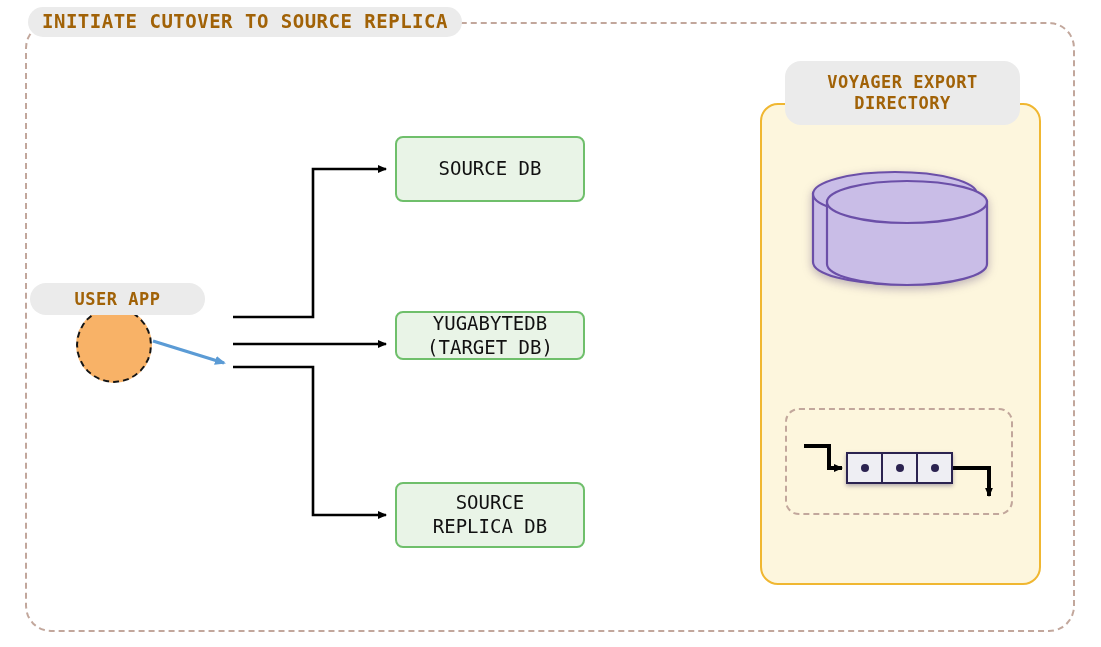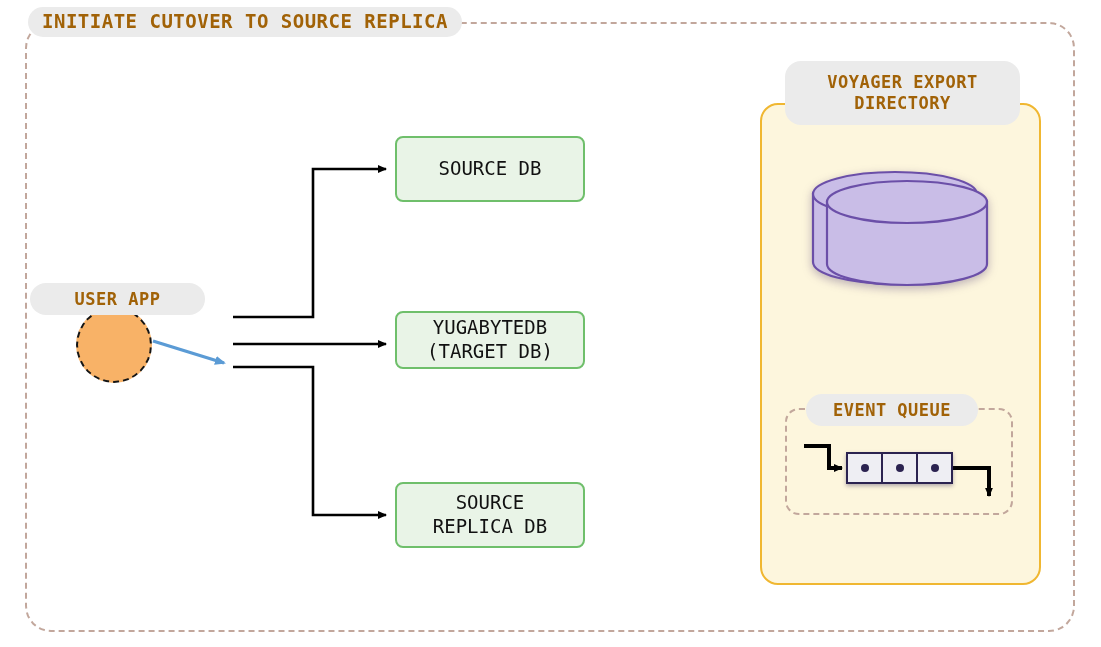--- a/index.html
+++ b/index.html
@@ -118,21 +118,21 @@
     align-items: center;
     justify-content: center;
     text-align: center;
     color: #111111;
     font-size: 19px;
     line-height: 1.25;
     white-space: pre-line;
     z-index: 4;
   }
   .db-source   { left: 395px; top: 136px; width: 190px; height: 66px; text-align: center; }
-  .db-target   { left: 395px; top: 311px; width: 190px; height: 58px; }
+  .db-target   { left: 395px; top: 311px; width: 190px; height: 49px; }
   .db-replica  { left: 395px; top: 482px; width: 190px; height: 66px; }
 
   
   .user-circle {
     position: absolute;
     left: 76px;
     top: 307px;
     width: 76px;
     height: 76px;
     box-sizing: border-box;
@@ -260,21 +260,20 @@
   <svg class="snapshot-wrap" viewBox="0 0 190 120" width="190" height="120">
 
     <path d="M8,26 L8,94 a82,22 0 0 0 164,0 L172,26 z" fill="#c9bde7" stroke="#6b4fa8" stroke-width="2.2"></path>
     <ellipse cx="90" cy="26" rx="82" ry="22" fill="#c9bde7" stroke="#6b4fa8" stroke-width="2.2"></ellipse>
 
     <path d="M22,34 L22,96 a80,21 0 0 0 160,0 L182,34 z" fill="#c9bde7" stroke="#6b4fa8" stroke-width="2.2"></path>
     <ellipse cx="102" cy="34" rx="80" ry="21" fill="#c9bde7" stroke="#6b4fa8" stroke-width="2.2"></ellipse>
   </svg>
 
   <div class="eventqueue-box"></div>
-  <div class="badge badge-eventqueue">EVENT QUEUE</div>
 
   <svg class="queue-arrows" viewBox="0 0 1101 647" width="1101" height="647">
 
     <path d="M804,446 L829,446 L829,468 L842,468" fill="none" stroke="#000000" stroke-width="4" marker-end="url(#arrow-black)"></path>
 
     <path d="M953,468 L989,468 L989,496" fill="none" stroke="#000000" stroke-width="4" marker-end="url(#arrow-black)"></path>
   </svg>
 
   <div class="queue-cells">
     <div class="queue-cell">

